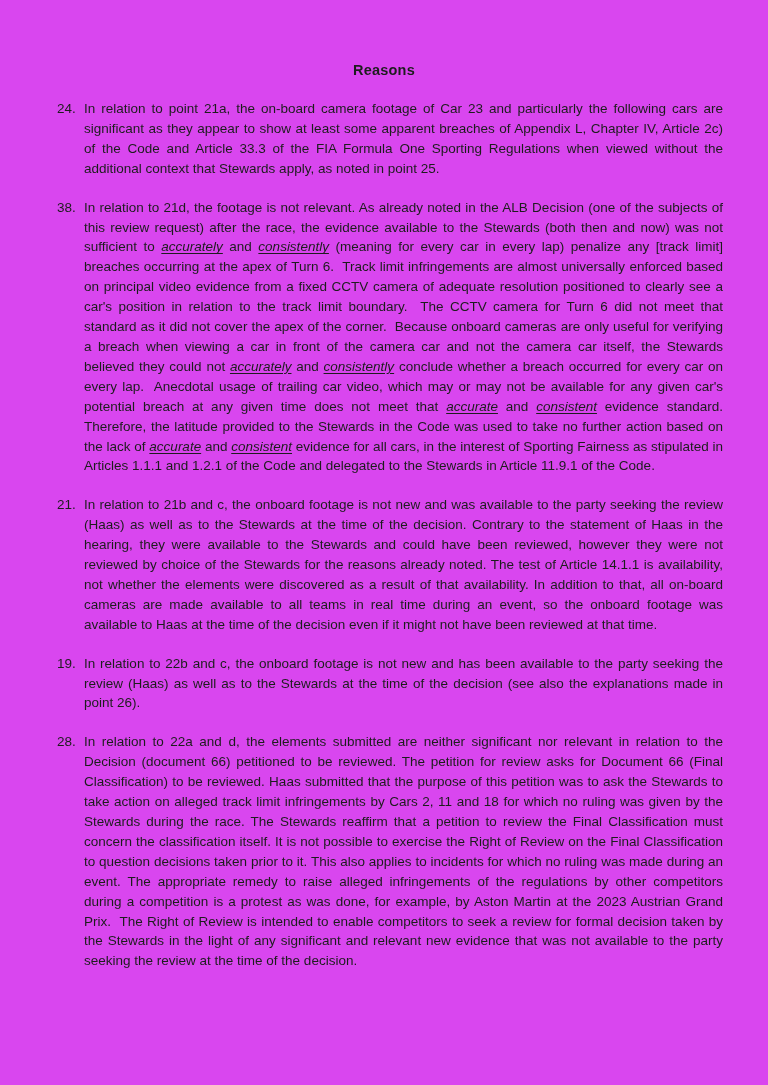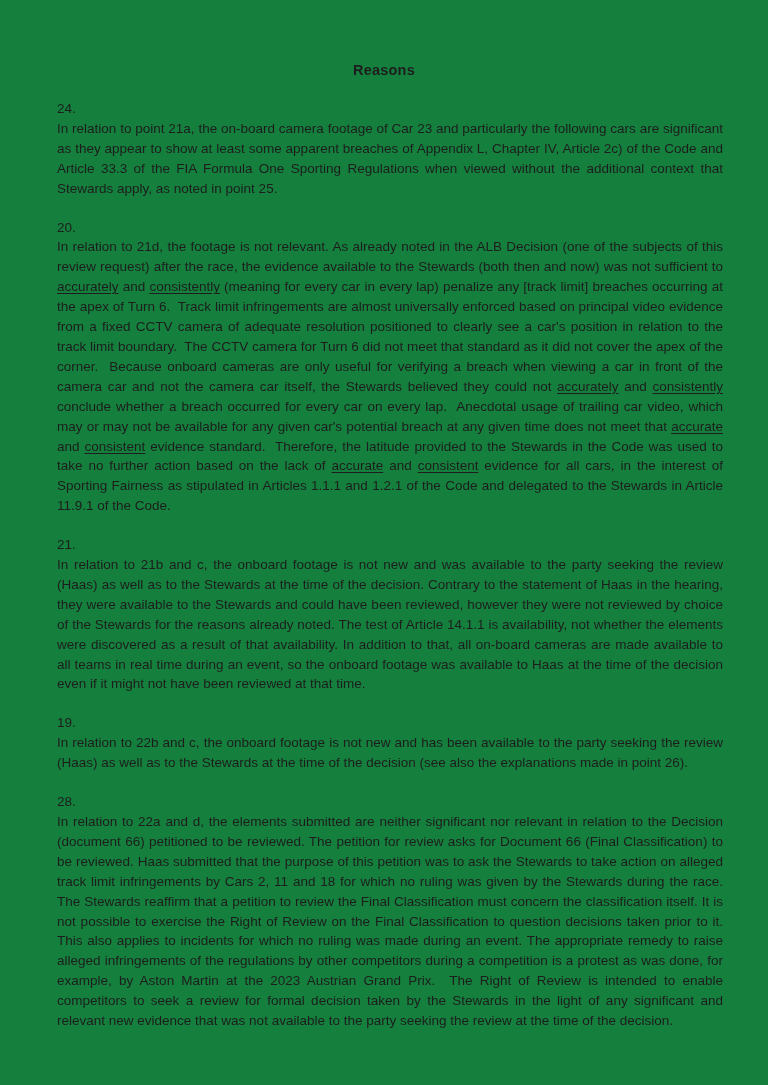--- a/index.html
+++ b/index.html
@@ -4,21 +4,21 @@
 <style>
   html, body {
     margin: 0;
     padding: 0;
     background: #ffffff;
   }
   .page {
     position: relative;
     width: 768px;
     height: 1085px;
-    background: #15803d;
+    background: #d946ef;
     overflow: hidden;
     font-family: "Liberation Sans", sans-serif;
     color: #1d1d1d;
   }
   .doc-title {
     position: absolute;
     top: 62px;
     left: 0;
     width: 100%;
     text-align: center;
@@ -31,46 +31,45 @@
     top: 99px;
     left: 57px;
     width: 666px;
   }
   .para {
     display: flex;
     align-items: flex-start;
     font-size: 13.5px;
     line-height: 19.9px;
     margin-bottom: 19px;
-    flex-direction: column;
   }
   .para:last-child { margin-bottom: 0; }
   .num {
     width: 27px;
     flex-shrink: 0;
   }
   .pbody {
     flex: 1;
     text-align: justify;
     white-space: pre-wrap;
   }
-  .u { text-decoration: underline; text-underline-offset: 2px; }
+  .u { text-decoration: underline; text-underline-offset: 2px; font-style: italic; }
 </style>
 </head>
 <body>
 
 <div class="page">
   <div class="doc-title">Reasons</div>
   <div class="content">
       <div class="para">
         <span class="num">24.</span>
         <div class="pbody"><span class="">In relation to point 21a, the on-board camera footage of Car 23 and particularly the following cars are significant as they appear to show at least some apparent breaches of Appendix L, Chapter IV, Article 2c) of the Code and Article 33.3 of the FIA Formula One Sporting Regulations when viewed without the additional context that Stewards apply, as noted in point 25.</span></div>
       </div>
       <div class="para">
-        <span class="num">20.</span>
+        <span class="num">38.</span>
         <div class="pbody"><span class="">In relation to 21d, the footage is not relevant. As already noted in the ALB Decision (one of the subjects of this review request) after the race, the evidence available to the Stewards (both then and now) was not sufficient to </span><span class="u">accurately</span><span class=""> and </span><span class="u">consistently</span><span class=""> (meaning for every car in every lap) penalize any [track limit] breaches occurring at the apex of Turn 6.  Track limit infringements are almost universally enforced based on principal video evidence from a fixed CCTV camera of adequate resolution positioned to clearly see a car's position in relation to the track limit boundary.  The CCTV camera for Turn 6 did not meet that standard as it did not cover the apex of the corner.  Because onboard cameras are only useful for verifying a breach when viewing a car in front of the camera car and not the camera car itself, the Stewards believed they could not </span><span class="u">accurately</span><span class=""> and </span><span class="u">consistently</span><span class=""> conclude whether a breach occurred for every car on every lap.  Anecdotal usage of trailing car video, which may or may not be available for any given car's potential breach at any given time does not meet that </span><span class="u">accurate</span><span class=""> and </span><span class="u">consistent</span><span class=""> evidence standard.  Therefore, the latitude provided to the Stewards in the Code was used to take no further action based on the lack of </span><span class="u">accurate</span><span class=""> and </span><span class="u">consistent</span><span class=""> evidence for all cars, in the interest of Sporting Fairness as stipulated in Articles 1.1.1 and 1.2.1 of the Code and delegated to the Stewards in Article 11.9.1 of the Code.</span></div>
       </div>
       <div class="para">
         <span class="num">21.</span>
         <div class="pbody"><span class="">In relation to 21b and c, the onboard footage is not new and was available to the party seeking the review (Haas) as well as to the Stewards at the time of the decision. Contrary to the statement of Haas in the hearing, they were available to the Stewards and could have been reviewed, however they were not reviewed by choice of the Stewards for the reasons already noted. The test of Article 14.1.1 is availability, not whether the elements were discovered as a result of that availability. In addition to that, all on-board cameras are made available to all teams in real time during an event, so the onboard footage was available to Haas at the time of the decision even if it might not have been reviewed at that time.</span></div>
       </div>
       <div class="para">
         <span class="num">19.</span>
         <div class="pbody"><span class="">In relation to 22b and c, the onboard footage is not new and has been available to the party seeking the review (Haas) as well as to the Stewards at the time of the decision (see also the explanations made in point 26).</span></div>
       </div>

